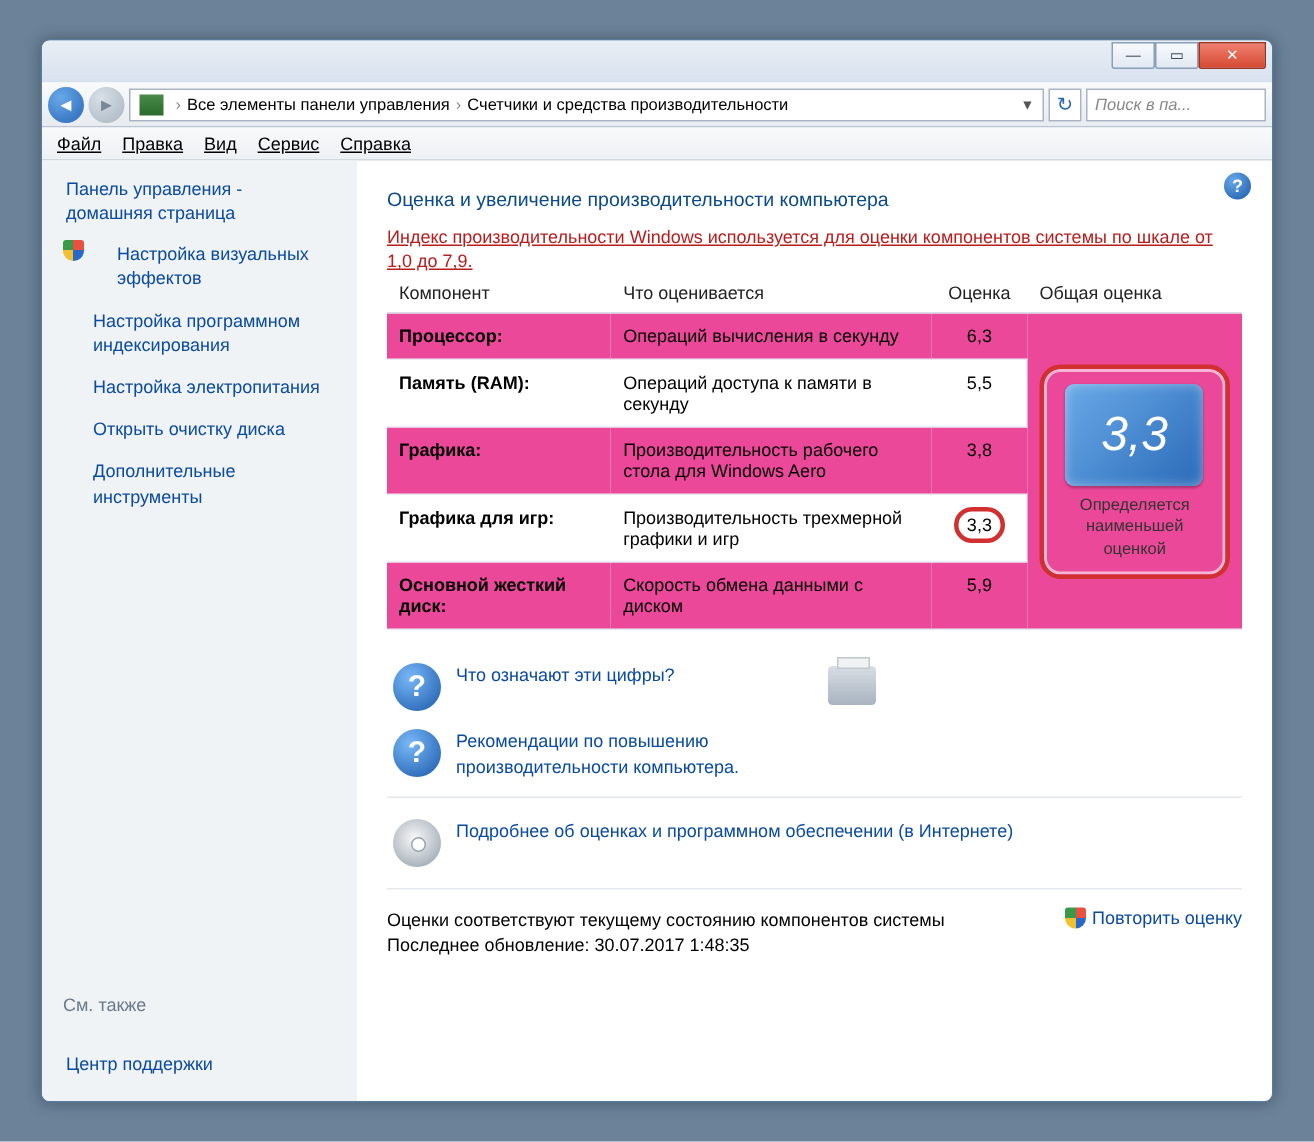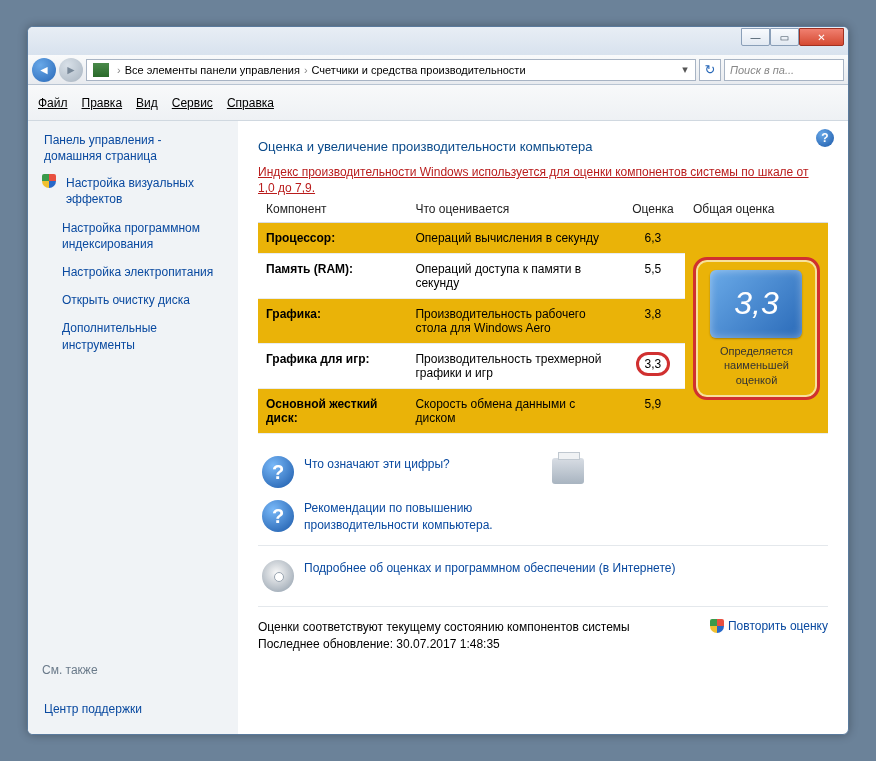--- a/index.html
+++ b/index.html
@@ -12,44 +12,44 @@
 .wbtn.min { border-top-left-radius: 0; }
 .navbar { height: 30px; background: linear-gradient(to bottom, #f9fafb, #e8ebef); border-bottom: 1px solid #b8c4d2; display: flex; align-items: center; padding: 0 4px; gap: 3px; }
 .navbtn { width: 24px; height: 24px; border-radius: 50%; background: radial-gradient(circle at 35% 30%, #68a8e8, #2868b8); display: flex; align-items: center; justify-content: center; color: #fff; font-size: 12px; }
 .navbtn.fwd { background: radial-gradient(circle at 35% 30%, #d8e0e8, #a8b4c0); color: #788898; }
 .bc { flex: 1; height: 22px; border: 1px solid #a8b4c4; background: #fff; display: flex; align-items: center; padding: 0 2px; font-size: 11px; }
 .bc-icon { width: 16px; height: 14px; background: linear-gradient(to bottom, #4a8a4a, #2a6a2a); margin: 0 4px; }
 .bc-sep { color: #888; padding: 0 4px; }
 .bc-drop { width: 16px; text-align: center; color: #555; }
 .refresh { width: 22px; height: 22px; border: 1px solid #a8b4c4; background: #fff; display: flex; align-items: center; justify-content: center; color: #2868b8; font-size: 13px; }
 .search { width: 120px; height: 22px; border: 1px solid #a8b4c4; background: #fff; padding: 0 5px; display: flex; align-items: center; color: #888; font-style: italic; font-size: 11px; overflow: hidden; }
-.menubar { height: 36px; background: linear-gradient(to bottom, #f8f9fa, #eef1f4); border-bottom: 1px solid #d0d8e0; display: flex; align-items: center; padding: 0 10px; gap: 14px; font-size: 12px; }
+.menubar { height: 22px; background: linear-gradient(to bottom, #f8f9fa, #eef1f4); border-bottom: 1px solid #d0d8e0; display: flex; align-items: center; padding: 0 10px; gap: 14px; font-size: 12px; }
 .menubar span { text-decoration: underline; text-decoration-style: dotted; text-decoration-color: transparent; }
 .menubar .u { text-decoration: underline; }
 .body { display: flex; height: calc(100% - 80px); }
 .sidebar { width: 210px; background: #f0f3f6; padding: 10px 12px 10px 14px; border-right: 0; font-size: 12px; }
 .sidebar a { color: #0a4aa0; text-decoration: none; display: block; padding: 3px 0 3px 2px; line-height: 1.35; }
 .side-head { color: #0a4aa0; padding: 2px 0 2px 2px; line-height: 1.3; }
-.side-item { display: flex; align-items: flex-start; gap: 8px; margin-top: 6px; }
+.side-item { display: flex; align-items: flex-start; gap: 20px; margin-top: 6px; }
 .side-shield { width: 14px; height: 14px; flex: none; display: inline-block; background: conic-gradient(#e85040 0 90deg, #2868c8 90deg 180deg, #f0c030 180deg 270deg, #3a9a4a 270deg 360deg); border-radius: 2px 2px 50% 50%; margin-top: 2px; }
 .side-noicon { padding-left: 18px; }
 .see-also { position: absolute; bottom: 14px; left: 14px; font-size: 12px; }
 .see-also .lbl { color: #6a7a8a; margin-bottom: 21px; display: block; }
 .see-also a { color: #0a4aa0; text-decoration: none; }
 .content { flex: 1; padding: 12px 20px 10px 20px; position: relative; overflow: hidden; }
 .help-icon { position: absolute; top: 8px; right: 14px; width: 18px; height: 18px; border-radius: 50%; background: radial-gradient(circle at 35% 30%, #68a8e8, #1a58a8); color: #fff; font-size: 12px; font-weight: bold; display: flex; align-items: center; justify-content: center; }
 h1 { color: #0a4a8a; font-size: 13px; font-weight: 400; margin: 6px 0 10px 0; }
 .desc { font-size: 12px; color: #b91c1c; margin-bottom: 0; line-height: 1.35; text-decoration: underline; }
 .table { width: 100%; border-collapse: collapse; font-size: 12px; }
 .table th { text-align: left; font-weight: 400; padding: 6px 8px; border-bottom: 1px solid #d8dde4; color: #222; }
 .table td { padding: 8px 8px; border-bottom: 1px solid #e8ecf0; vertical-align: top; }
 .table td.comp { font-weight: bold; width: 140px; }
 .table td.what { width: 200px; }
 .table td.sc { text-align: center; width: 60px; }
-.table tr.odd td { background: #eab308; }
+.table tr.odd td { background: #ec4899; }
 .score-col { width: 128px; }
 .overall-cell { text-align: center; vertical-align: middle !important; background: #eef1f5; }
 .big-score-wrap { display: inline-block; padding: 4px; }
 .big-score { width: 92px; height: 68px; background: linear-gradient(135deg, #6aaae8, #2a6ab8); border-radius: 6px; display: flex; align-items: center; justify-content: center; color: #fff; font-size: 32px; font-weight: 400; font-style: italic; box-shadow: inset 0 0 8px rgba(255,255,255,.4), 0 1px 2px rgba(0,0,0,.3); margin: 0 auto 6px auto; }
 .overall-label { font-size: 11px; color: #333; line-height: 1.3; }
 .hl-red { border: 3px solid #d03030; border-radius: 12px; padding: 2px 6px; box-shadow: 0 0 0 2px rgba(255,255,255,.6) inset; display: inline-block; }
 .hl-red.big { padding: 6px; border-radius: 14px; }
 .links-row { display: flex; gap: 20px; margin-top: 14px; padding: 8px 4px 12px 4px; border-bottom: 1px solid #e4e8ec; }
 .link-block { display: flex; gap: 10px; font-size: 12px; flex: 1; }
 .link-block a { color: #0a4aa0; text-decoration: none; line-height: 1.35; }

